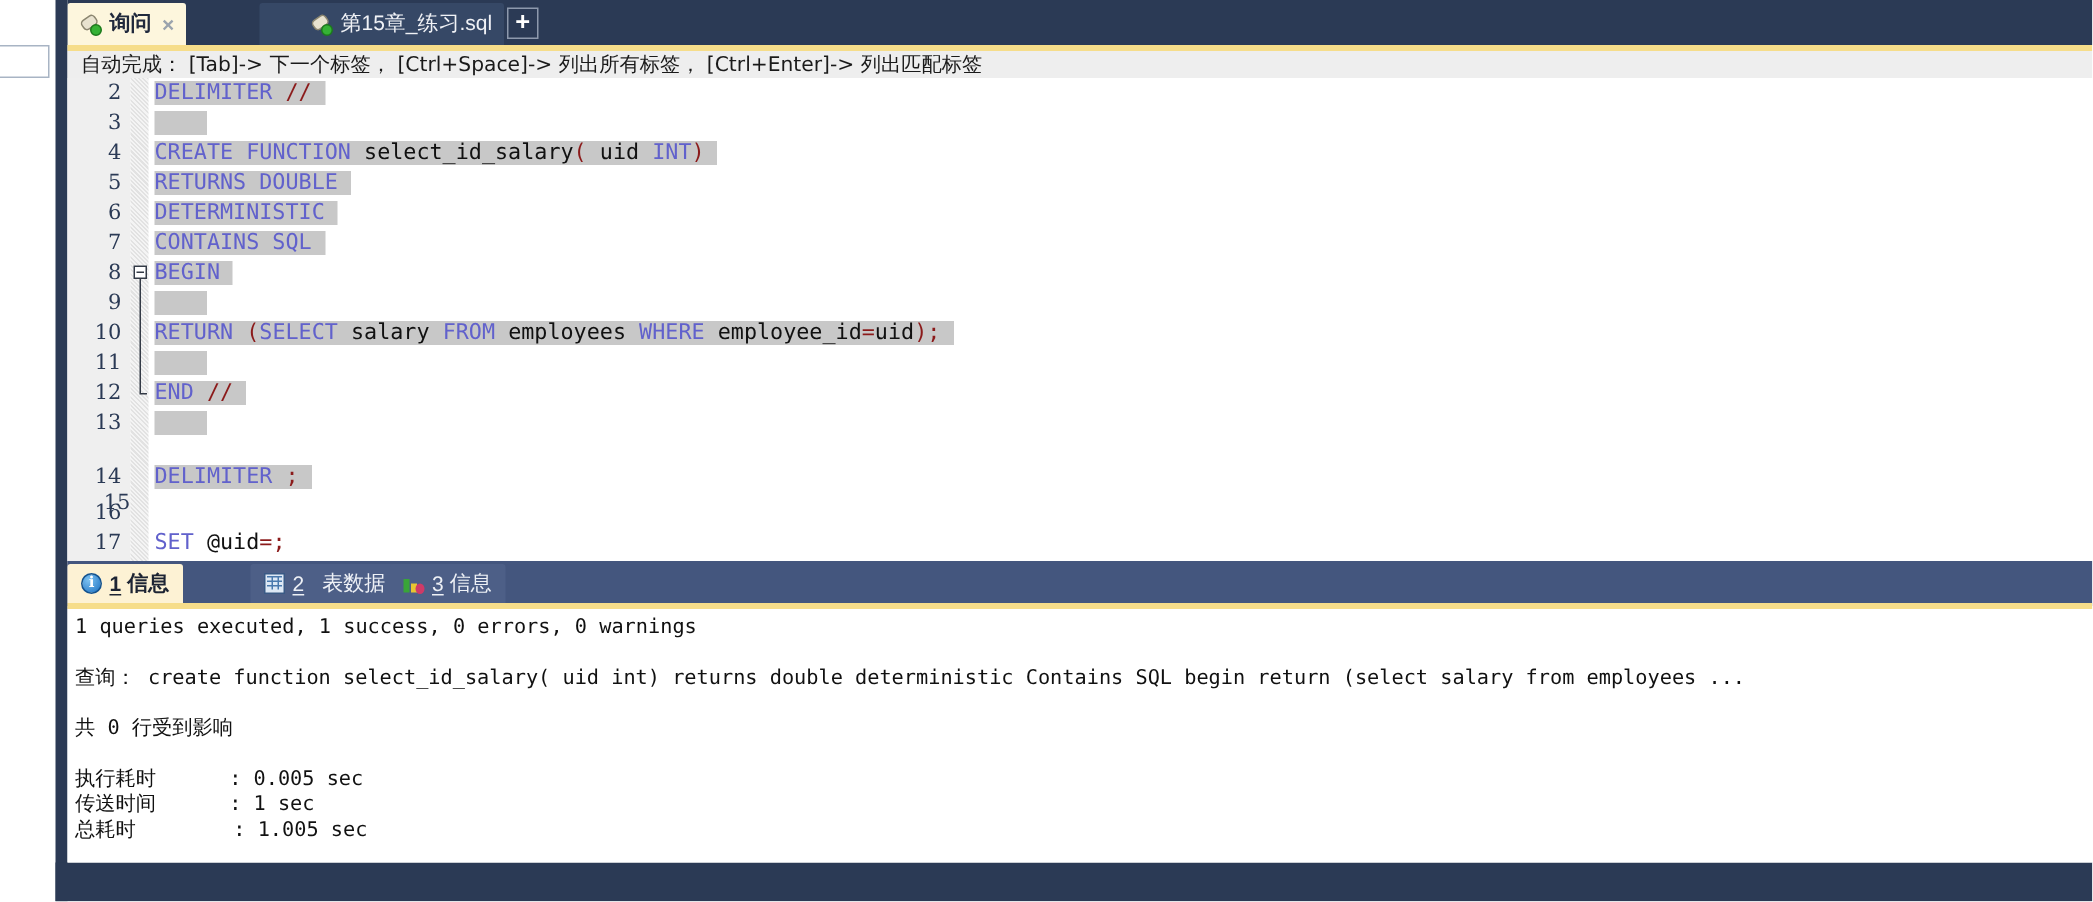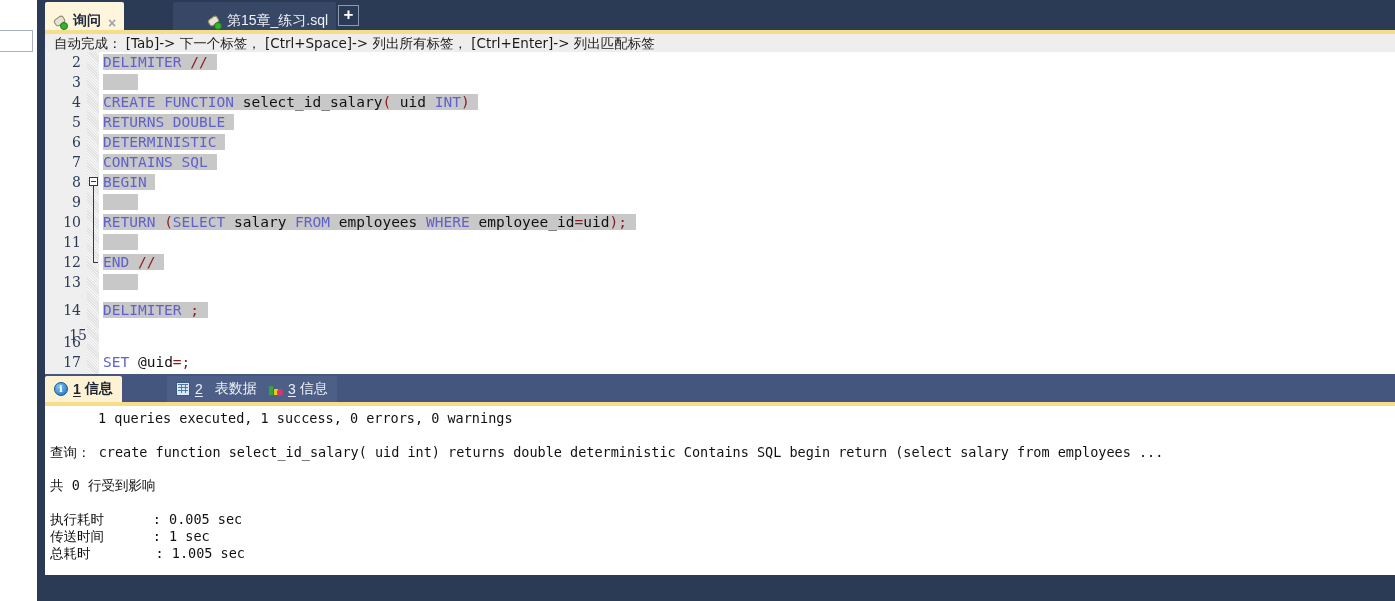--- a/index.html
+++ b/index.html
@@ -52,21 +52,21 @@
     left: 45px; top: 0;
     width: 1350px; height: 30px;
     background: #2b3a55;
     overflow: hidden;
   }
   .tab {
     position: absolute;
     top: 2px;
     height: 28px;
     display: flex;
-    align-items: flex-end;
+    align-items: center;
     padding: 0 8px;
     box-sizing: border-box;
     font-size: 14px;
     white-space: nowrap;
     cursor: default;
   }
   .tab.active {
     left: 0px;
     background: #fdf6dd;
     color: #20293c;
@@ -422,21 +422,21 @@
           <div class="code-text"><span class="hl">    </span></div>
         </div>
         <div class="code-line" style="top: 200px;">
           <div class="lineno">12</div>
           <div class="code-text"><span class="hl"><span class="kw">END</span><span> </span><span class="pn">//</span><span> </span></span></div>
         </div>
         <div class="code-line" style="top: 220px;">
           <div class="lineno">13</div>
           <div class="code-text"><span class="hl">    </span></div>
         </div>
-        <div class="code-line" style="top: 248px; text-decoration: underline;">
+        <div class="code-line" style="top: 256px; text-decoration: underline;">
           <div class="lineno">14</div>
           <div class="code-text"><span class="hl"><span class="kw">DELIMITER</span><span> </span><span class="pn">;</span><span> </span></span></div>
         </div>
         <div class="code-line" style="top: 273px; margin-left: 6px;">
           <div class="lineno">15</div>
           <div class="code-text"><span>    </span></div>
         </div>
         <div class="code-line" style="top: 280px;">
           <div class="lineno">16</div>
           <div class="code-text"><span>    </span></div>
@@ -475,21 +475,21 @@
           <span class="bar2"></span>
           <span class="bar3"></span>
       </span>
       <span><u>3</u></span>
       <span style="margin-left:4px">信息</span>
     </div>
   </div>
   <div class="bottom-underline"></div>
 
   <div class="bottom-content">
-    <div class="msg-line" style="top:4px;margin-left:48px;">1 queries executed, 1 success, 0 errors, 0 warnings</div>
+    <div class="msg-line" style="top:4px;">1 queries executed, 1 success, 0 errors, 0 warnings</div>
     <div class="msg-line" style="top:38px;">查询： create function select_id_salary( uid int) returns double deterministic Contains SQL begin return (select salary from employees ...</div>
     <div class="msg-line" style="top:71px;">共 0 行受到影响</div>
     <div class="msg-line" style="top:105px;">执行耗时      : 0.005 sec</div>
     <div class="msg-line" style="top:122px;">传送时间      : 1 sec</div>
     <div class="msg-line" style="top:139px;">总耗时        : 1.005 sec</div>
   </div>
 
 
 </div>
 

